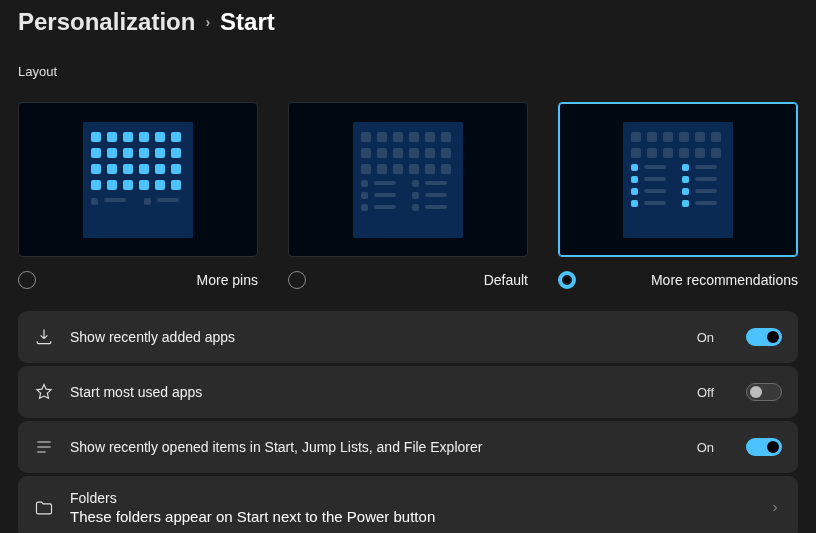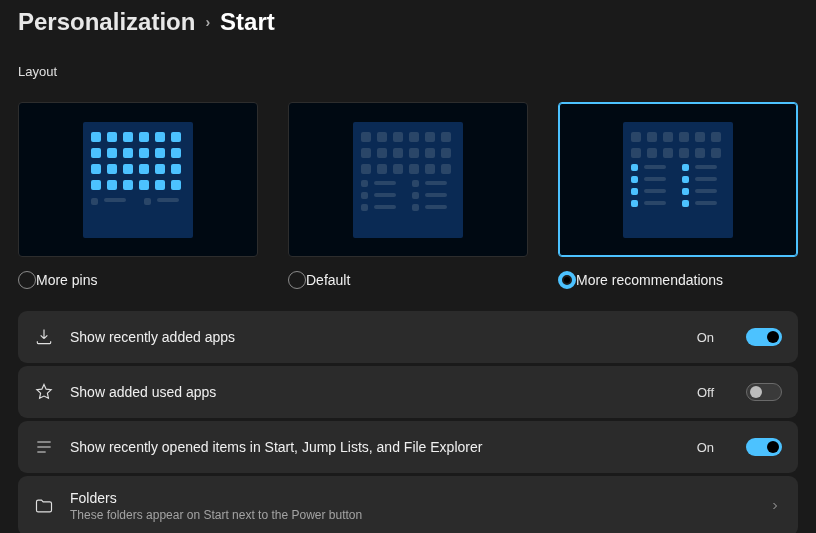--- a/index.html
+++ b/index.html
@@ -22,35 +22,35 @@
   .sq { width: 10px; height: 10px; border-radius: 2px; }
   .sq.b { background: #4cc2ff; }
   .sq.d { background: #2a4668; }
   .line-row { display: flex; gap: 6px; align-items: center; margin-bottom: 5px; }
   .dot { width: 7px; height: 7px; border-radius: 2px; }
   .dot.b { background: #4cc2ff; }
   .dot.d { background: #2a4668; }
   .bar { height: 4px; border-radius: 2px; }
   .bar.d { background: #2a4668; width: 22px; }
   .radio-row { display: flex; gap: 30px; margin-bottom: 22px; }
-  .radio-item { width: 240px; display: flex; align-items: center; cursor: pointer; }
+  .radio-item { width: 240px; display: flex; align-items: center; cursor: pointer; justify-content: space-between; }
   .radio { width: 18px; height: 18px; border-radius: 50%; border: 1.5px solid #8a8a8a; display: flex; align-items: center; justify-content: center; }
   .radio.selected { border-color: #4cc2ff; border-width: 4px; }
   .radio.selected::after { content: ""; width: 6px; height: 6px; background: #000; border-radius: 50%; }
   .radio-label { font-size: 14px; color: #f0f0f0; }
   .settings-list { display: flex; flex-direction: column; gap: 3px; }
   .setting-row {
     background: #2b2b2b; border-radius: 9px; padding: 14px 16px;
     display: flex; align-items: center; gap: 16px; min-height: 52px;
   }
   .setting-icon { width: 20px; height: 20px; display: flex; align-items: center; justify-content: center; flex-shrink: 0; }
   .setting-icon svg { width: 20px; height: 20px; stroke: #e0e0e0; fill: none; stroke-width: 1.4; }
   .setting-text { flex: 1; }
   .setting-title { font-size: 14px; color: #f0f0f0; }
-  .setting-sub { font-size: 12px; color: #a3a3a3; margin-top: 2px; }
+  .setting-sub { font-size: 15px; color: #ffffff; margin-top: 2px; }
   .toggle-state { font-size: 13px; color: #e0e0e0; margin-right: 16px; }
   .toggle { width: 36px; height: 18px; border-radius: 10px; position: relative; cursor: pointer; }
   .toggle.on { background: #4cc2ff; }
   .toggle.off { background: #3a3a3a; border: 1px solid #6a6a6a; }
   .knob { width: 12px; height: 12px; border-radius: 50%; position: absolute; top: 3px; }
   .toggle.on .knob { background: #000; right: 3px; }
   .toggle.off .knob { background: #bdbdbd; left: 3px; top: 2px; }
   .chevron { width: 14px; height: 14px; display: flex; align-items: center; justify-content: center; }
   .chevron svg { width: 12px; height: 12px; stroke: #bbb; fill: none; stroke-width: 1.8; }
 </style>
@@ -244,21 +244,21 @@
         </div>
     </div>
 
     <div class="setting-row">
       <span class="setting-icon">
         <svg viewBox="0 0 24 24">
             <path d="M12 3l2.6 5.6 6 .6-4.5 4.2 1.2 6L12 16.9 6.7 19.4l1.2-6L3.4 9.2l6-.6L12 3z"></path>
           </svg>
       </span>
       <div class="setting-text">
-        <div class="setting-title">Show added used apps</div>
+        <div class="setting-title">Start most used apps</div>
       </div>
       <span class="toggle-state">Off</span>
       <div class="toggle off">
           <span class="knob"></span>
         </div>
     </div>
 
     <div class="setting-row">
       <span class="setting-icon">
         <svg viewBox="0 0 24 24">

